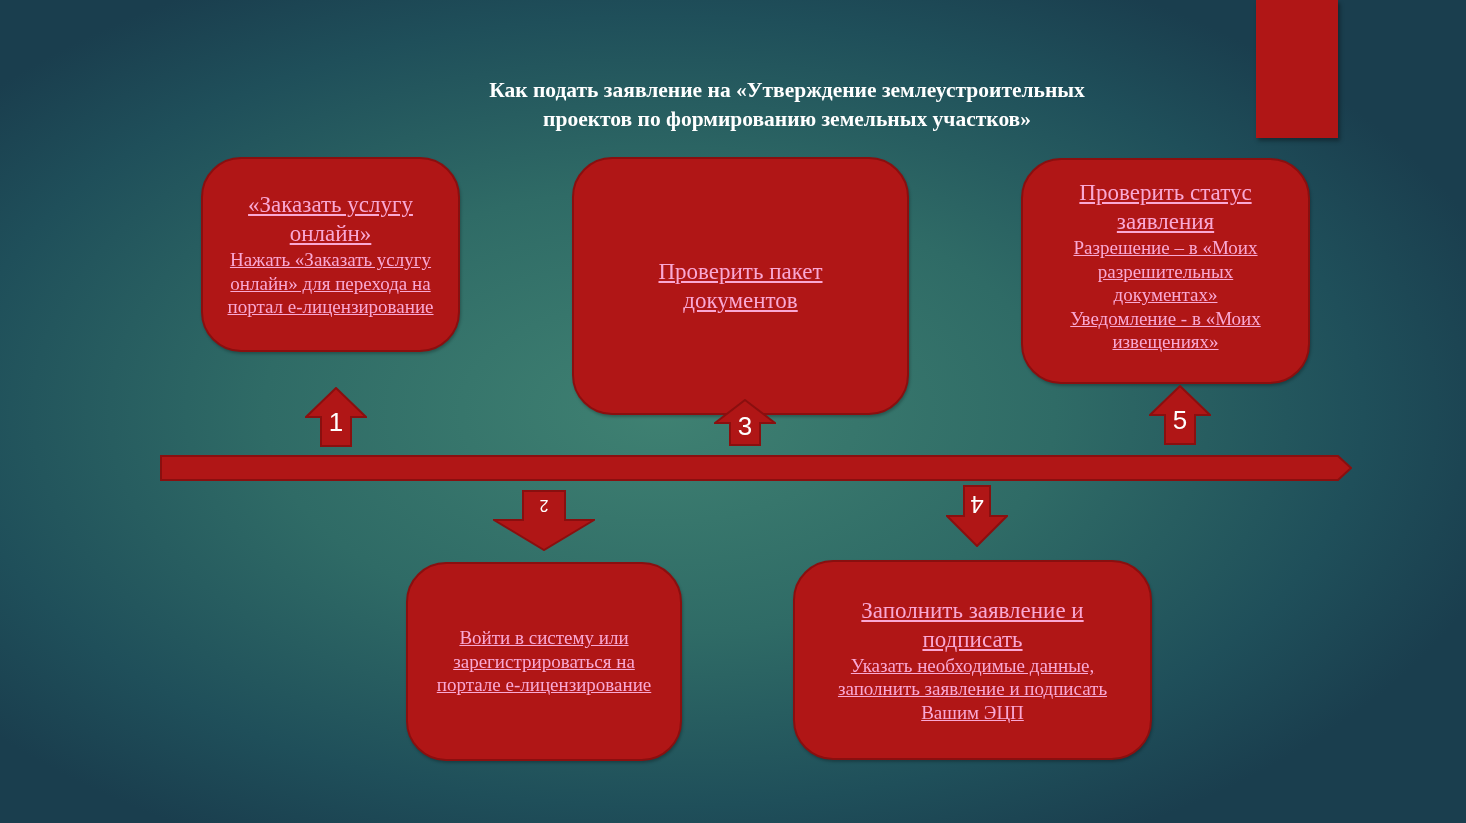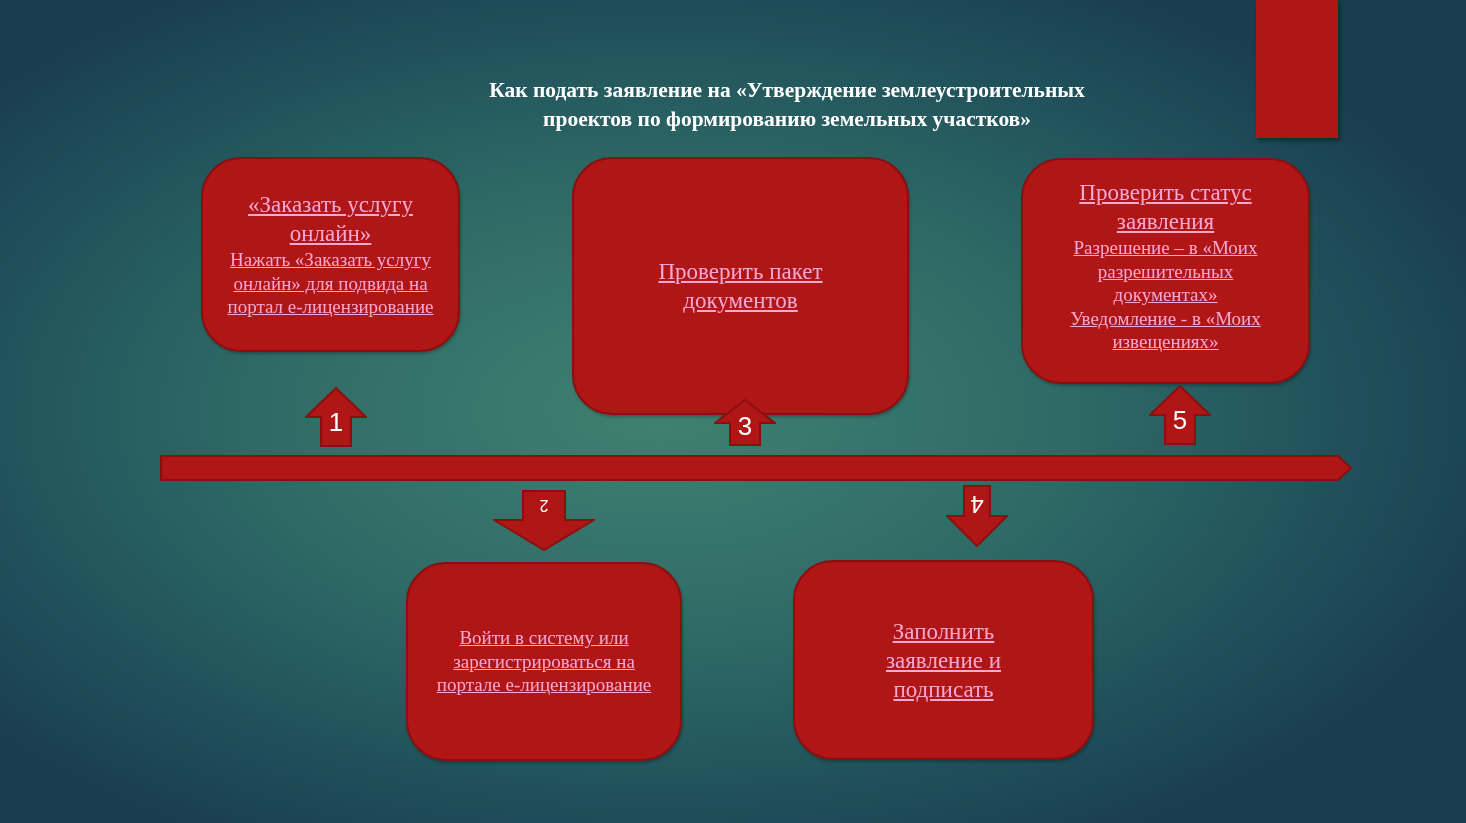--- a/index.html
+++ b/index.html
@@ -20,39 +20,40 @@
 
 <div class="accent-rect"></div>
 
 <div class="title">
   <div>Как подать заявление  на «Утверждение землеустроительных</div>
   <div>проектов по формированию земельных участков»</div>
 </div>
 
 <div class="box" style="left:201px;top:157px;width:259px;height:195px;padding:0 16px;">
   <div class="h">«Заказать услугу онлайн»</div>
-  <div class="d">Нажать «Заказать услугу онлайн» для подвида на портал е-лицензирование</div>
+  <div class="d">Нажать «Заказать услугу онлайн» для перехода на портал е-лицензирование</div>
 </div>
 
 <div class="box" style="left:572px;top:157px;width:337px;height:258px;padding:4px 30px;">
   <div class="h">Проверить пакет документов</div>
 </div>
 
 <div class="box" style="left:1021px;top:158px;width:289px;height:226px;padding:0 14px 10px;">
   <div class="h" style="padding:0 30px;">Проверить статус заявления</div>
   <div class="d" style="padding:0 22px;">Разрешение – в «Моих разрешительных документах»</div>
   <div class="d" style="padding:0 22px;">Уведомление  - в «Моих извещениях»</div>
 </div>
 
 <div class="box" style="left:406px;top:562px;width:276px;height:199px;padding:0 12px;">
   <div class="d" style="padding:0 8px;">Войти в систему или зарегистрироваться на портале е-лицензирование</div>
 </div>
 
-<div class="box" style="left:793px;top:560px;width:301px;height:200px;padding:0 20px;">
+<div class="box" style="left:793px;top:560px;width:359px;height:200px;padding:0 20px;">
   <div class="h" style="padding:0 30px;">Заполнить заявление и подписать</div>
+  <div class="d">Указать необходимые данные, заполнить заявление и подписать Вашим ЭЦП</div>
 </div>
 
 <svg class="timeline" viewBox="0 0 1192 26" width="1192" height="26">
   <polygon points="1,1 1178,1 1191,13 1178,25 1,25" fill="#b01616" stroke="#8a0f0f" stroke-width="2"></polygon>
 </svg>
 
 <div class="arrow" style="left:305px;top:387px;width:62px;height:60px;">
   <svg width="62" height="60" viewBox="0 0 62 60">
       <polygon points="31,1 61,30 46,30 46,59 16,59 16,30 1,30" fill="#b01616" stroke="#8a0f0f" stroke-width="2"></polygon>
     </svg>

